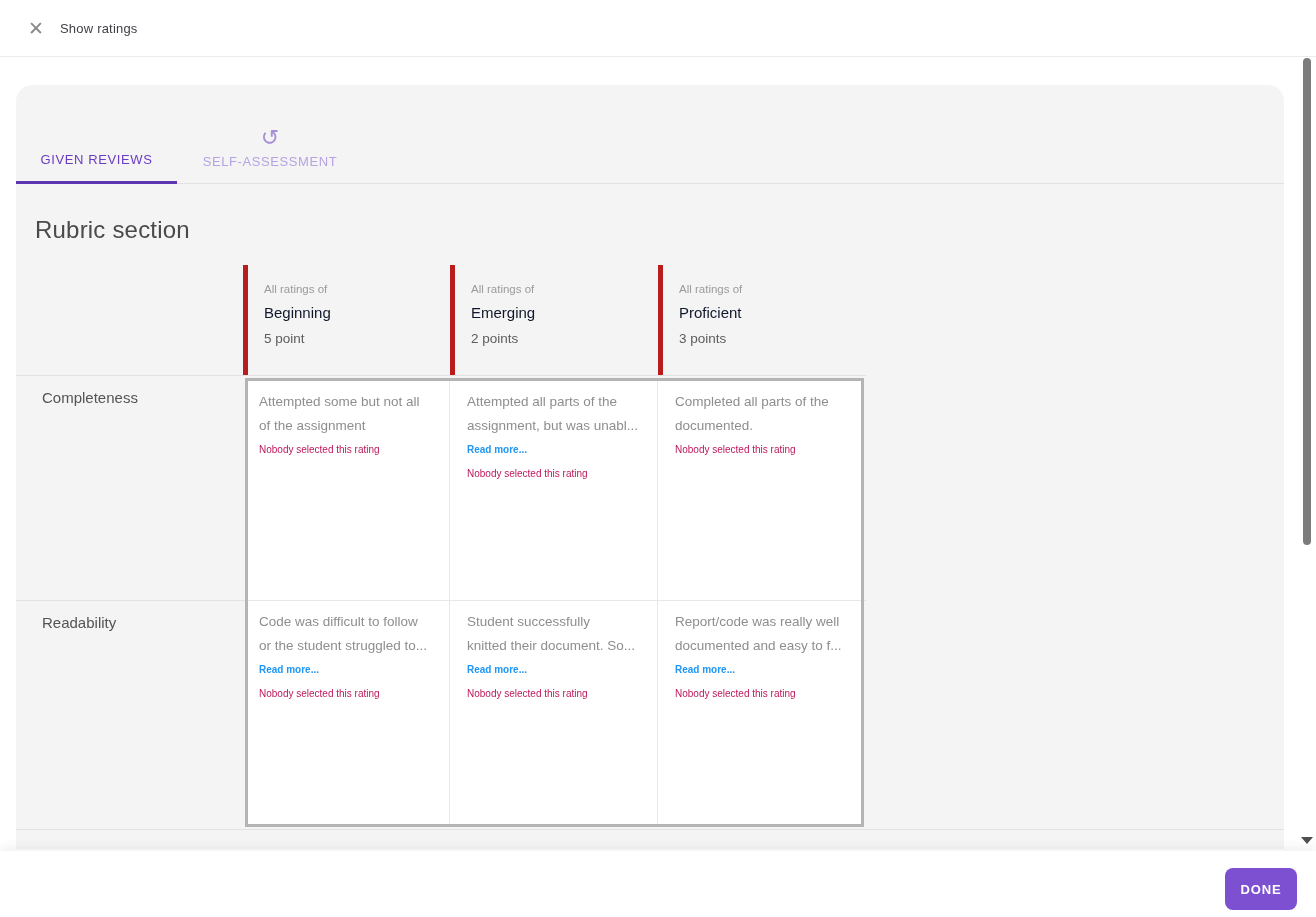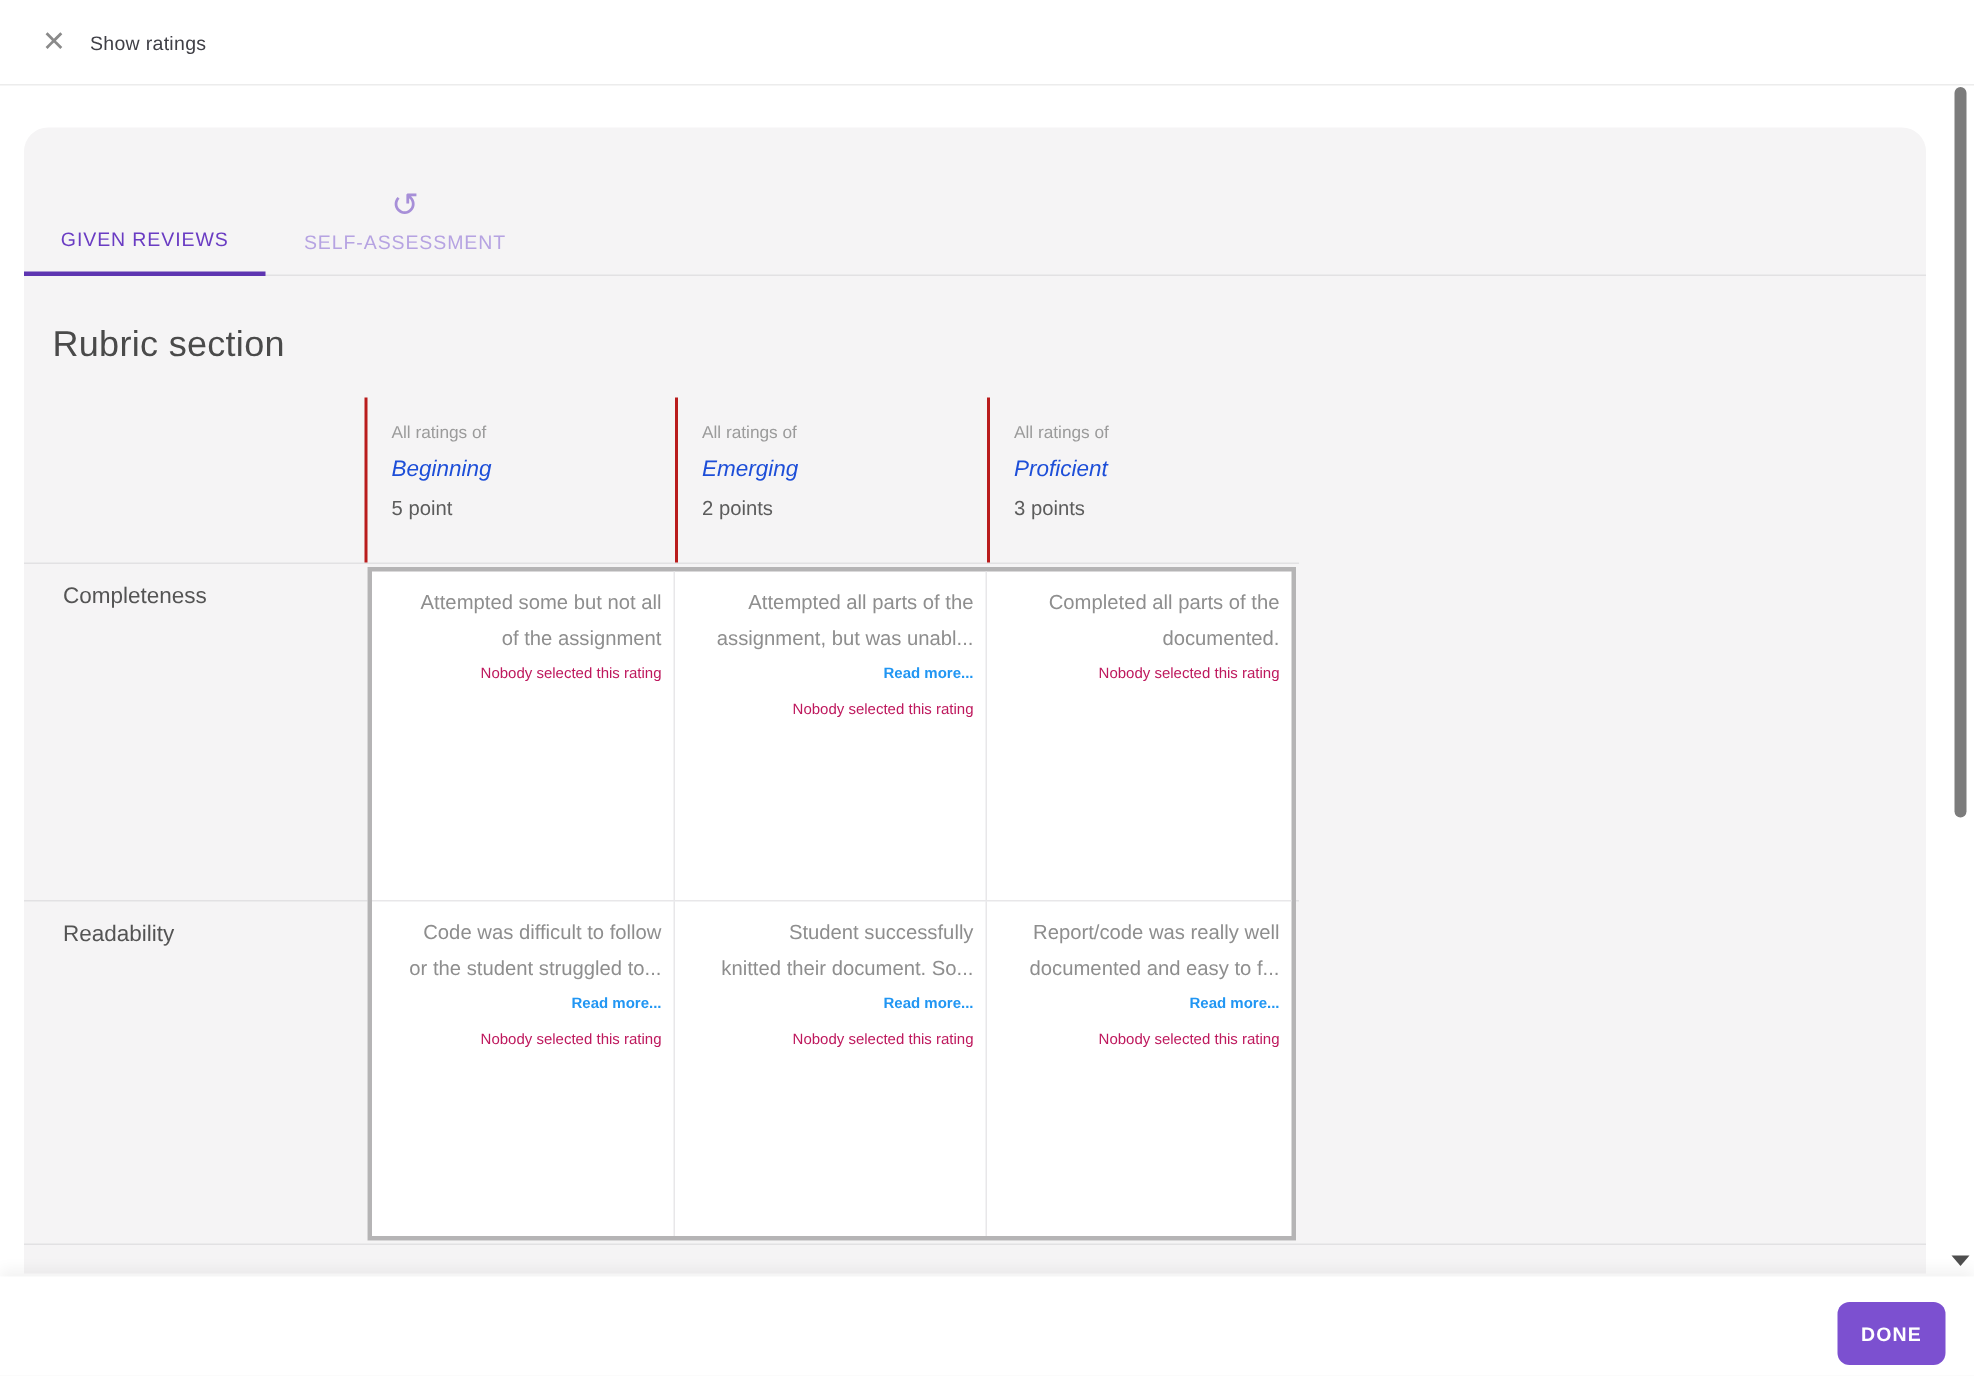--- a/index.html
+++ b/index.html
@@ -57,43 +57,43 @@
   .section-title {
     position: absolute; top: 131px; left: 19px;
     font-size: 24px; color: #4a4a4a; letter-spacing: 0.2px;
   }
 
   .rubric-header {
     position: absolute; top: 180px; left: 0; width: 850px; height: 111px;
     display: grid; grid-template-columns: 227px 207px 208px 208px;
     border-bottom: 1px solid #e2e1e3;
   }
-  .rubric-header .hcell { border-left: 2px solid #b91c1c; padding: 16px 0 0 16px; }
+  .rubric-header .hcell { border-left: 5px solid #b91c1c; padding: 16px 0 0 16px; }
   .rubric-header .hcell.blank { border-left: none; }
   .hc-prefix { font-size: 11.5px; color: #9b9b9b; line-height: 16px; }
-  .hc-name { font-size: 15px; color: #1d4ed8; line-height: 20px; margin-top: 6px; font-style: italic; }
+  .hc-name { font-size: 15px; color: #0f172a; line-height: 20px; margin-top: 6px; }
   .hc-points { font-size: 13.5px; color: #5c5c5c; line-height: 18px; margin-top: 7px; }
 
   .rubric-rows { position: absolute; top: 291px; left: 0; width: 850px; }
   .rubric-row { height: 225px; }
   .rubric-row.first { border-bottom: 1px solid #e2e1e3; }
   .row-label { padding: 13px 0 0 26px; font-size: 15px; color: #545454; }
 
   .bottom-line {
     position: absolute; top: 744px; left: 0; width: 1268px; height: 0;
     border-top: 1px solid #e2e1e3;
   }
 
   
   .highlight-box {
     position: absolute; left: 229px; top: 293px; width: 619px; height: 449px;
     border: 3px solid #b5b4b5; background: #ffffff; z-index: 2;
     display: grid; grid-template-columns: 202px 208px 1fr; grid-template-rows: 220px 1fr;
   }
-  .cell { padding: 9px 8px 0 17px; overflow: hidden; text-align: right; }
+  .cell { padding: 9px 8px 0 17px; overflow: hidden; }
   .cell.cfirst { padding-left: 11px; }
   .cell.bright { border-right: 1px solid #e8e7e9; }
   .cell.bbottom { border-bottom: 1px solid #e8e7e9; }
   .cell-line { font-size: 13.5px; color: #8e8e8e; line-height: 24px; white-space: nowrap; }
   .read-more {
     display: block; font-size: 10px; color: #2196f3; line-height: 24px;
     cursor: pointer; white-space: nowrap; font-weight: bold;
   }
   .cell-status { font-size: 10px; color: #be185d; line-height: 24px; white-space: nowrap; }
 

